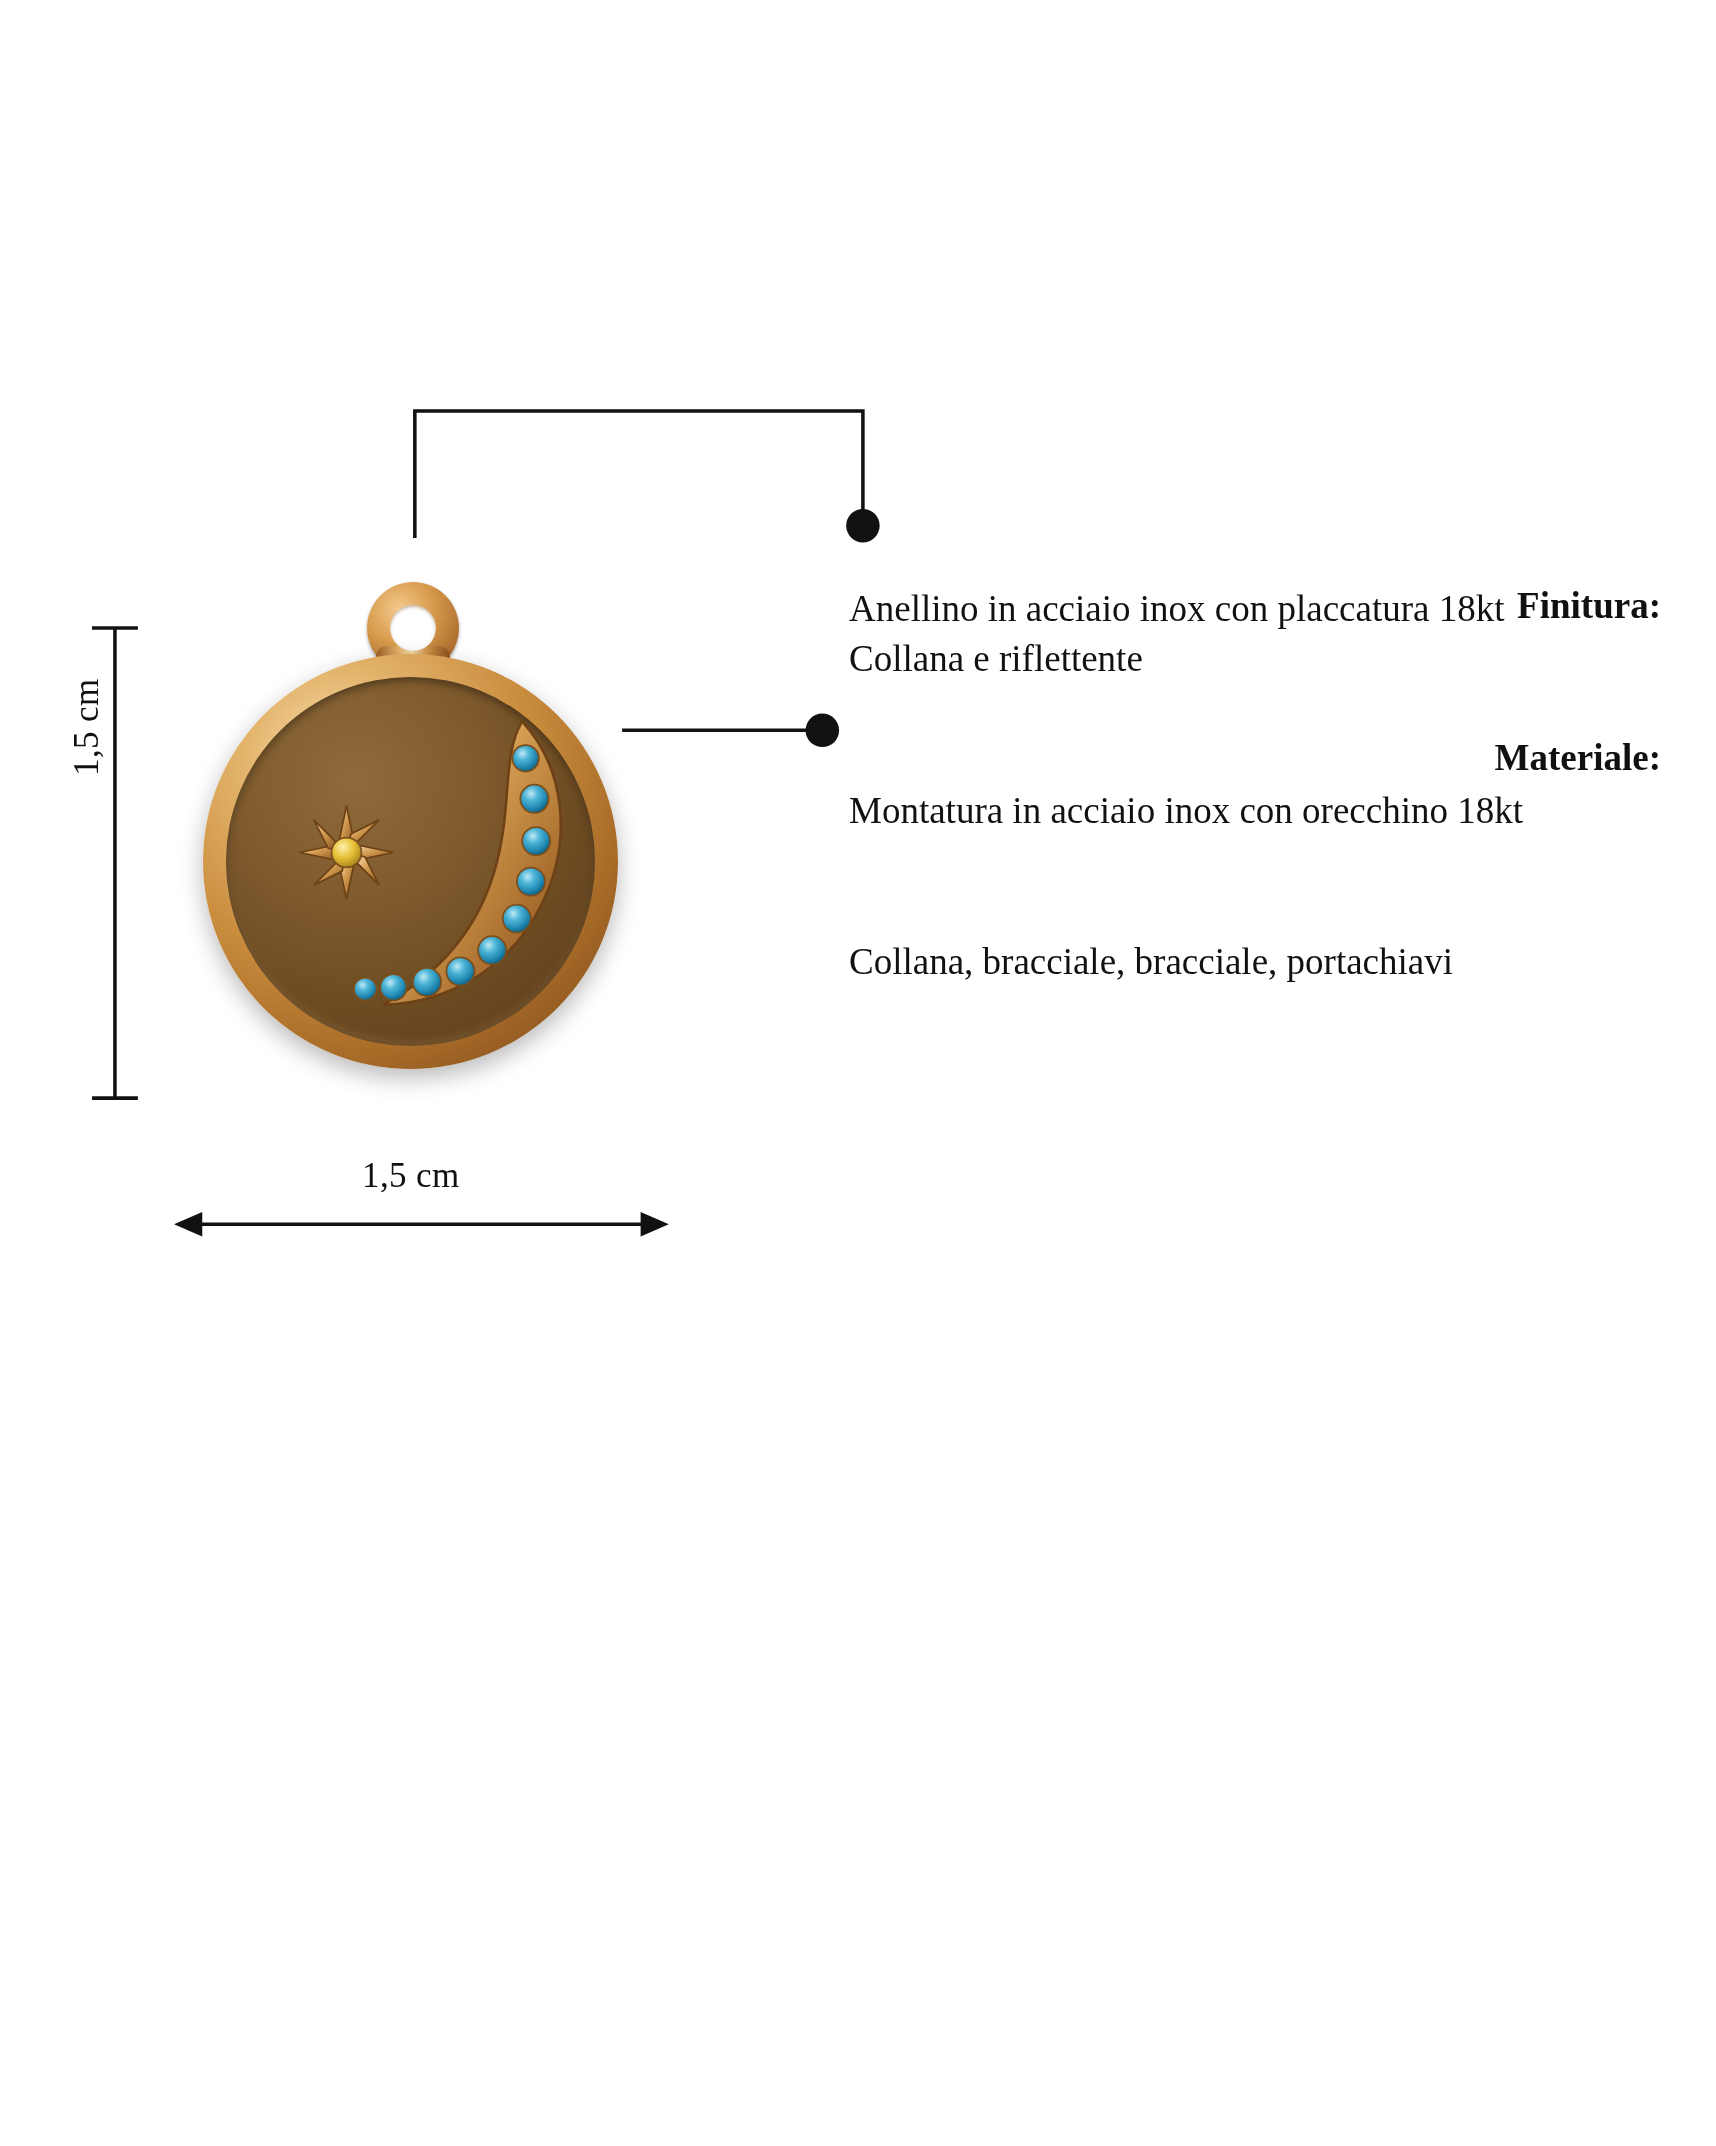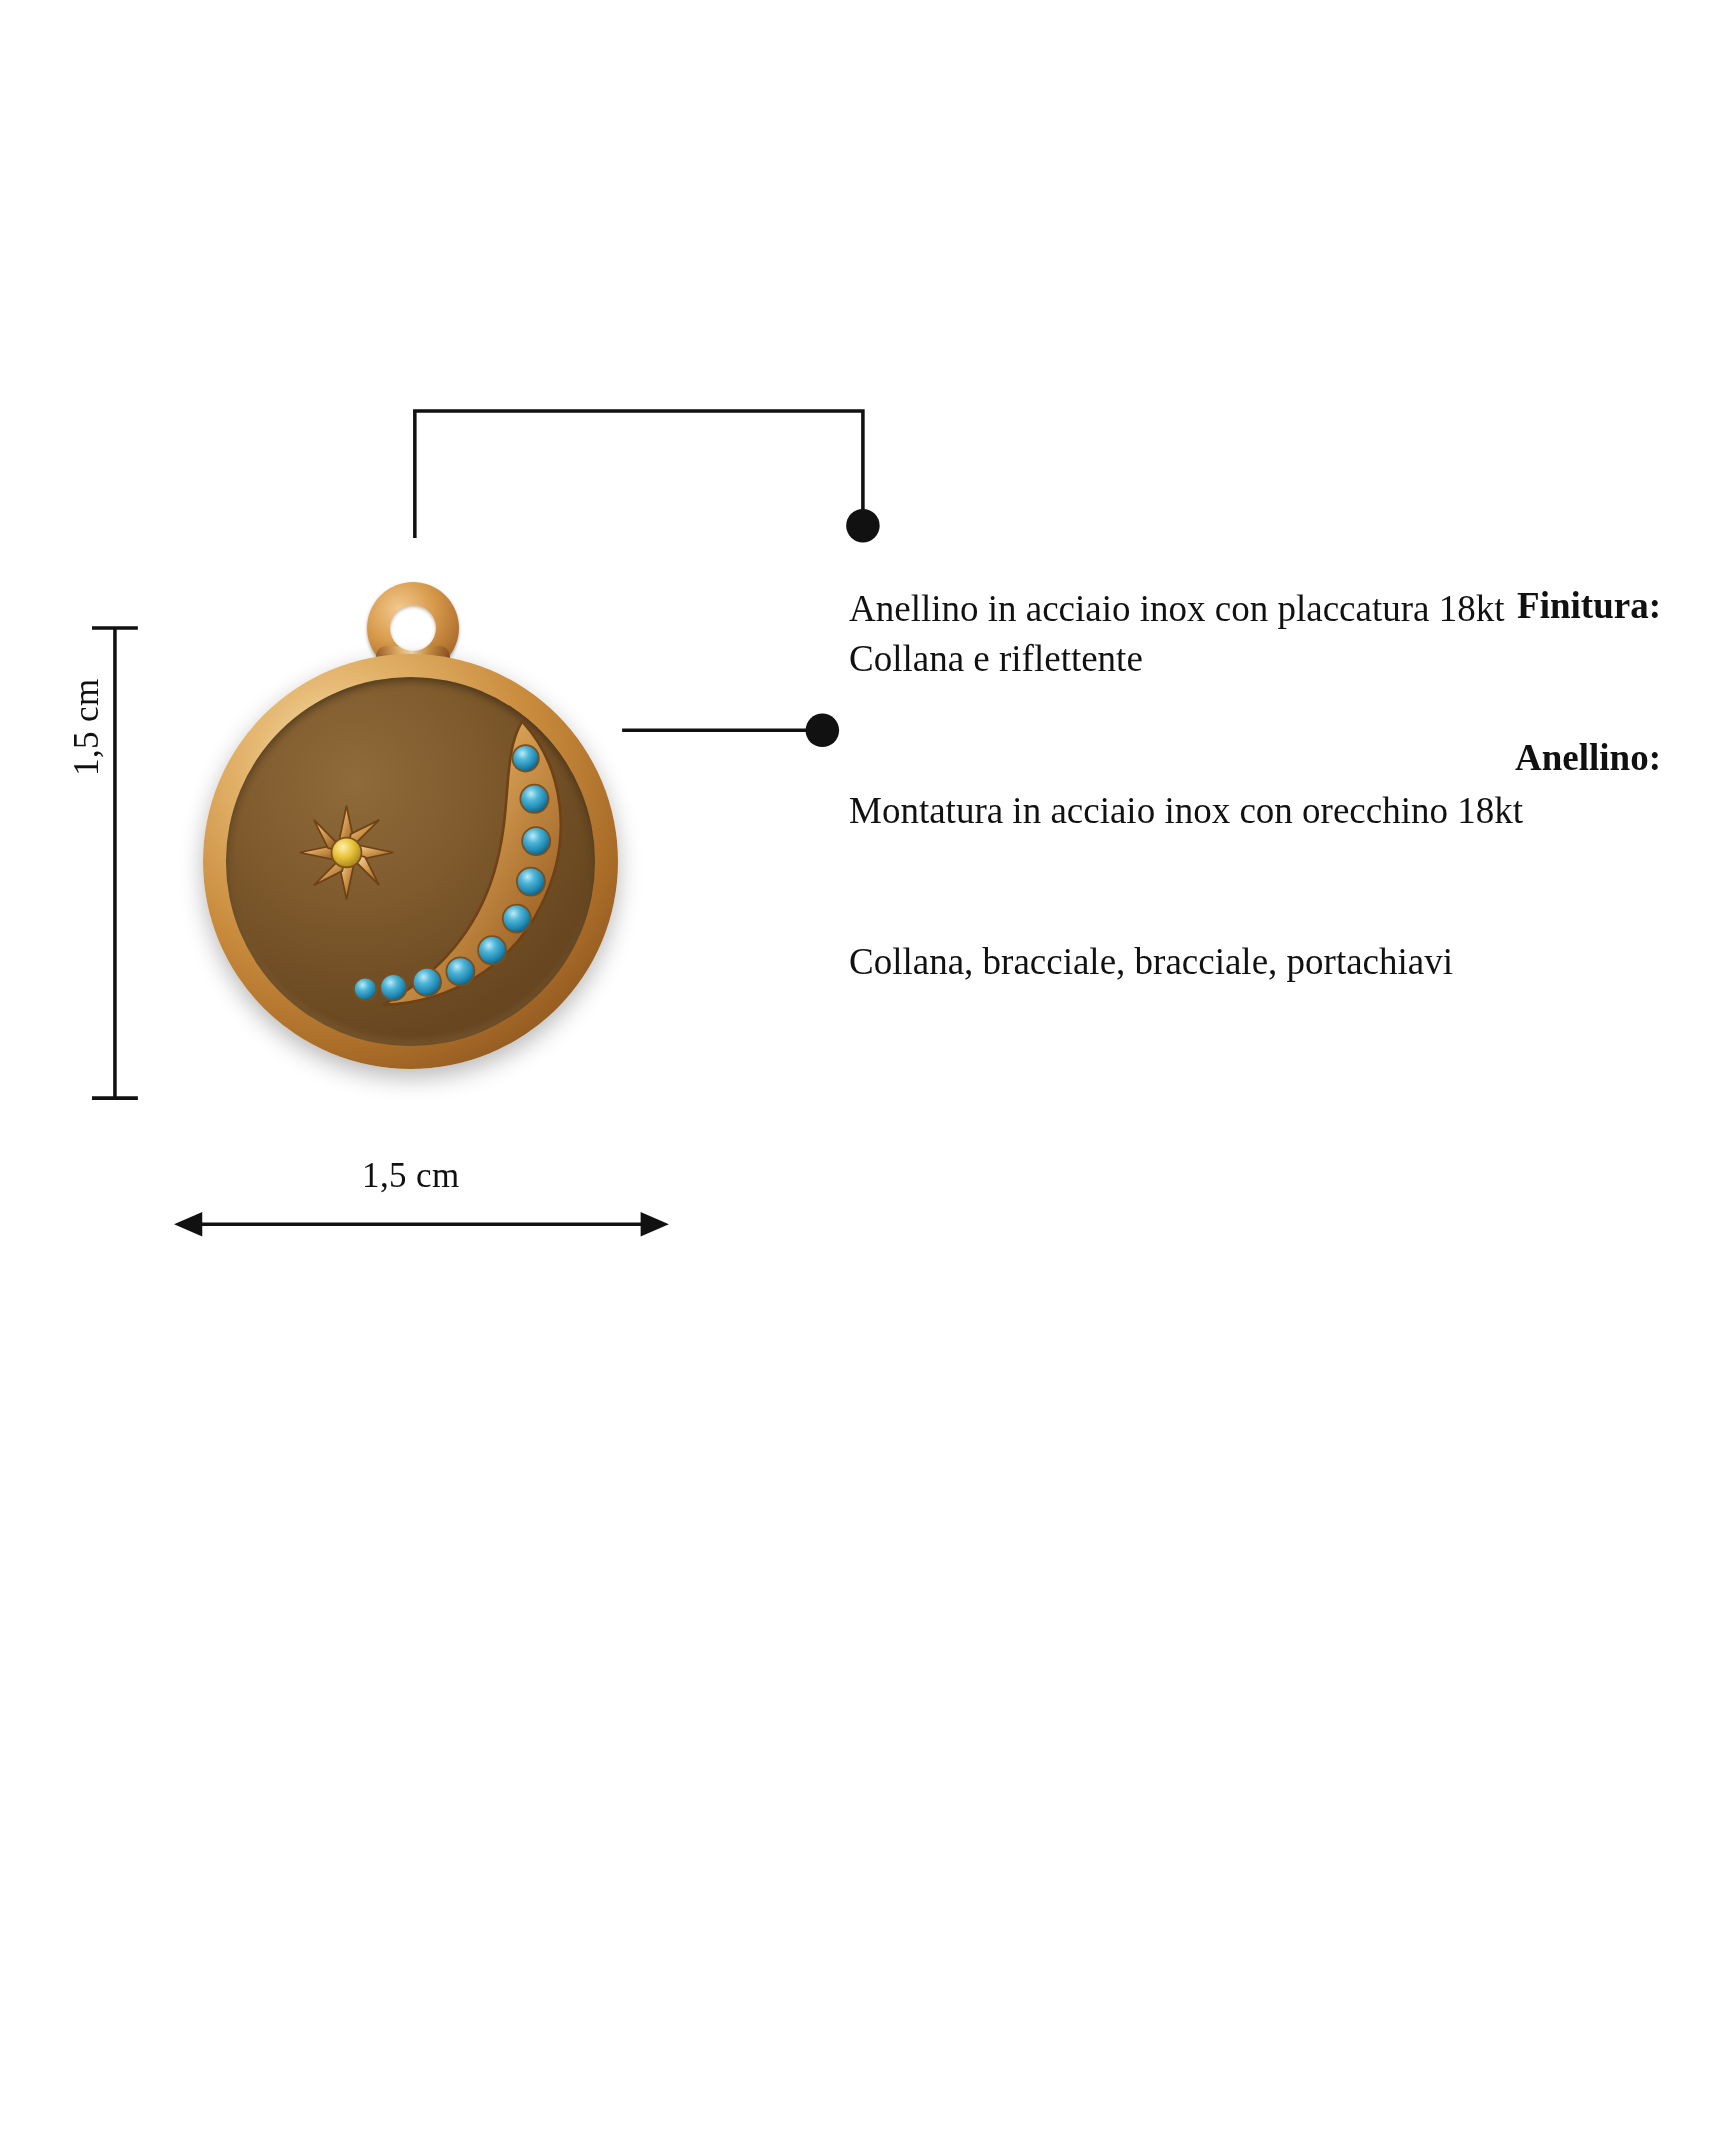--- a/index.html
+++ b/index.html
@@ -271,21 +271,21 @@
 <div id="spec-column">
 
   <div class="spec-block">
     <p class="spec-title">Finitura:</p>
     <p class="spec-body">Collana e riflettente</p>
   </div>
 
   <div class="gap-lg"></div>
 
   <div class="spec-block">
-    <p class="spec-title">Anellino:</p>
+    <p class="spec-title">Materiale:</p>
     <p class="spec-body">Montatura in acciaio inox  con orecchino 18kt</p>
   </div>
 
   <div class="gap-lg"></div>
 
   <div class="spec-block">
   </div>
 
   <div class="gap-lg"></div>
 

